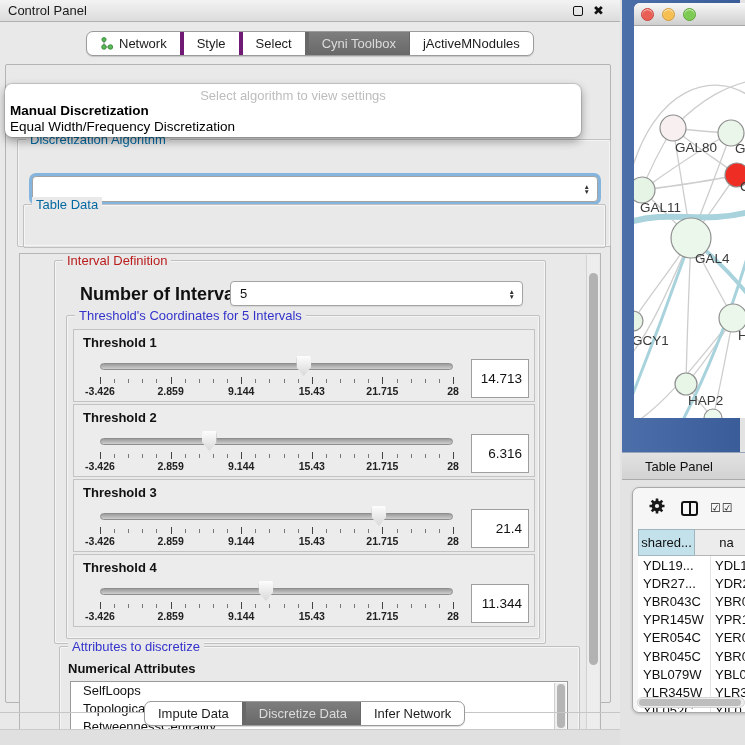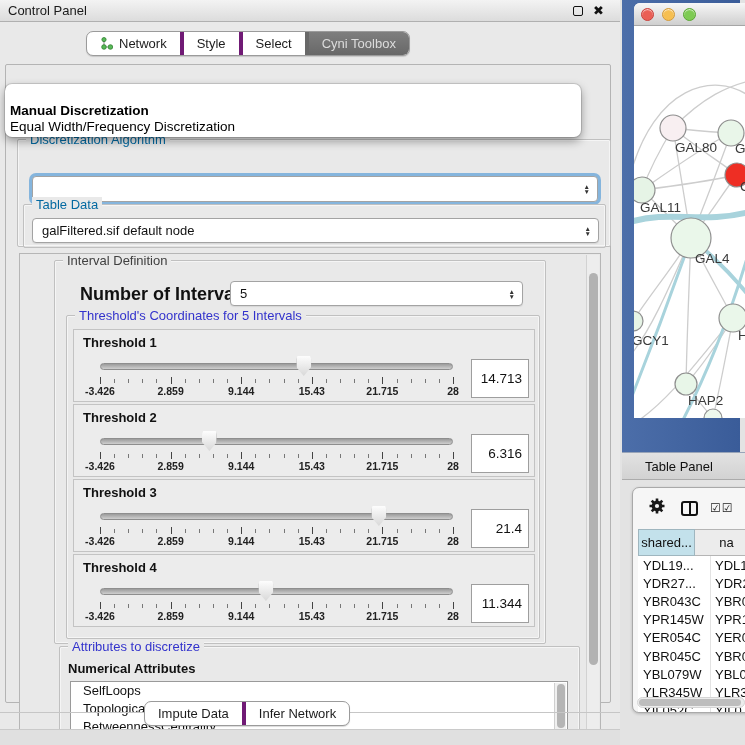--- a/index.html
+++ b/index.html
@@ -29,21 +29,21 @@
   .net-tab-icon { width:13px; height:13px; margin-right:6px; }
 
   #outer-panel { position:absolute; left:5px; top:64px; width:606px; height:639px;
     background:#e9e9e9; border:1px solid #b4b4b4; border-radius:2px; }
 
   
   .group { position:absolute; border:1px solid #c0c0c0; border-radius:2px;
     box-shadow:inset 0 0 0 1px rgba(255,255,255,.55); }
   .group > .group-title { position:absolute; top:-8px; left:8px; background:#e9e9e9; padding:0 4px;
     font-size:13px; color:#0369a1; white-space:nowrap; }
-  .group-title.green { color:#404040; }
+  .group-title.green { color:#b91c1c; }
   .group-title.blue  { color:#3333cc; }
 
   
   .combo { position:absolute; background:#fff; border:1px solid #a3a3a3; border-radius:4px;
     font-size:13px; color:#111; display:flex; align-items:center; padding-left:9px;
     box-shadow:0 1px 1px rgba(0,0,0,.08); }
   .combo .arrows { position:absolute; right:7px; top:50%; transform:translateY(-50%);
     display:flex; flex-direction:column; align-items:center; line-height:5px; font-size:6.5px; color:#333; }
   .combo.focused { box-shadow:0 0 0 3px #85b5dd; }
 
@@ -171,37 +171,36 @@
       </div>
       <div class="seg-item">
           <span>Style</span>
         </div>
       <div class="seg-item">
           <span>Select</span>
         </div>
       <div class="seg-item selected">
           <span>Cyni Toolbox</span>
         </div>
+      <div class="seg-item">
+          <span>jActiveMNodules</span>
+        </div>
     </div>
 
     <div id="outer-panel">
 
       <div id="disc-group" class="group">
         <span class="group-title">Discretization Algorithm</span>
         <div class="combo focused" style="left:14px; top:36px; width:566px; height:26px;">
           <span class="arrows">▲<br>▼</span>
         </div>
       </div>
 
       <div id="tabledata-group" class="group">
         <span class="group-title">Table Data</span>
-        <div class="combo" style="left:8px; top:13px; width:567px; height:25px;">
-          <span>galFiltered.sif default node</span>
-          <span class="arrows">▲<br>▼</span>
-        </div>
       </div>
 
       <div id="scrollpanel">
 
         <div id="interval-group" class="group" style="background:#e9e9e9;">
           <span class="group-title green">Interval Definition</span>
           <span class="noi-label">Number of Intervals</span>
           <div id="noi-combo" class="combo">
             <span>5</span>
             <span class="arrows">▲<br>▼</span>
@@ -414,27 +413,31 @@
       </div>
 
       <div id="apply-btn">Apply</div>
     </div>
 
     <div id="bottom-line"></div>
     <div id="bottom-tabs" class="seg">
       <div class="seg-item">
           <span>Impute Data</span>
         </div>
+      <div class="seg-item selected">
+          <span>Discretize Data</span>
+        </div>
       <div class="seg-item">
           <span>Infer Network</span>
         </div>
     </div>
     <div id="bottom-strip"></div>
 
     <div id="algo-popup">
+      <div class="hint">Select algorithm to view settings</div>
       <div class="popup-opt bold">Manual Discretization</div>
       <div class="popup-opt plain">Equal Width/Frequency Discretization</div>
     </div>
   </div>
 
   <div id="net-frame">
     <div id="mac-window">
       <div id="mac-titlebar">
         <span class="light red"></span>
         <span class="light yellow"></span>

